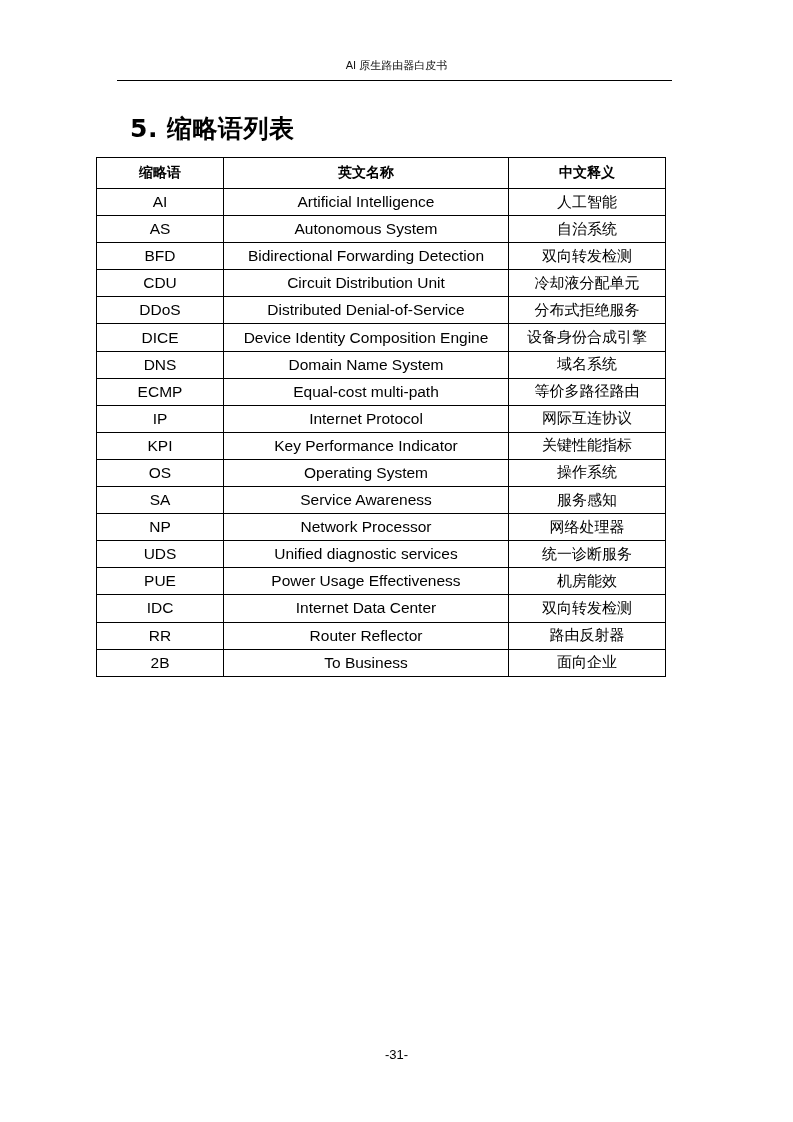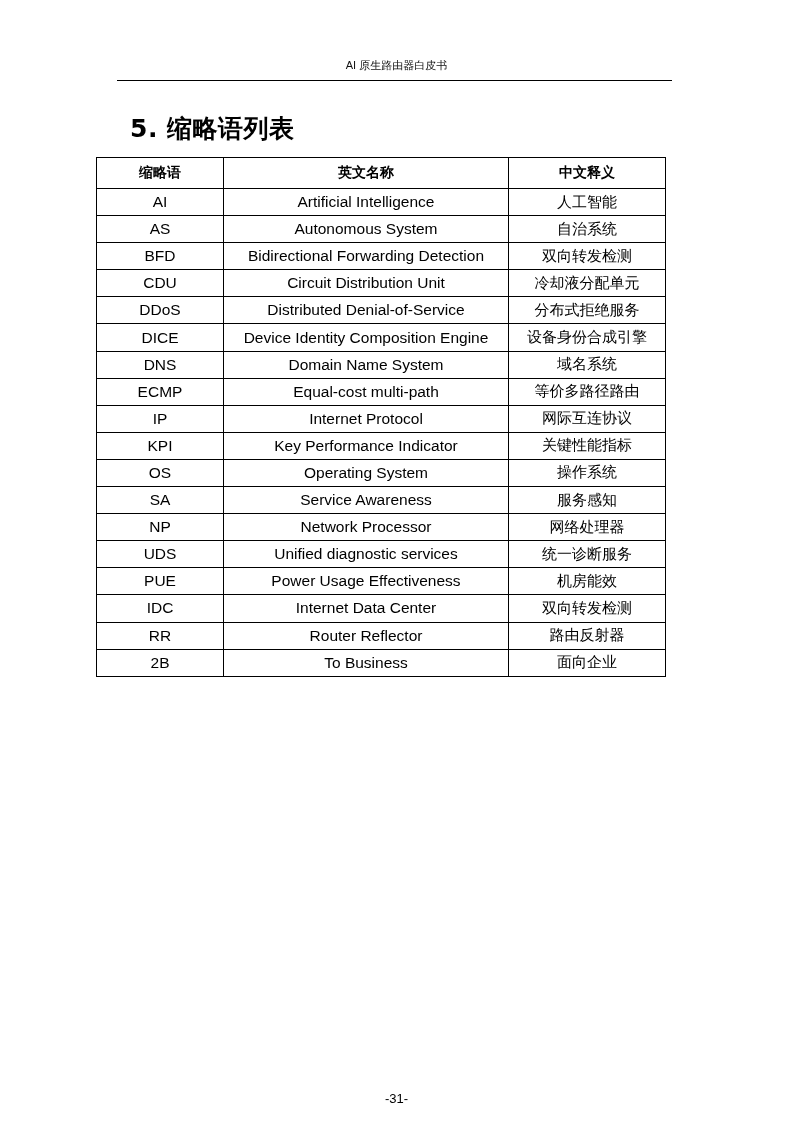--- a/index.html
+++ b/index.html
@@ -32,21 +32,20 @@
   table.abbr th {
     height: 30px; font-weight: bold; font-size: 14px;
     font-family: "DejaVu Sans", "Liberation Sans", sans-serif;
   }
   table.abbr td { height: 26.1px; font-size: 15.5px; }
   table.abbr td.zh { font-size: 15px; font-family: "DejaVu Sans", "Liberation Sans", sans-serif; }
   col.c1 { width: 127px; } col.c2 { width: 285px; } col.c3 { width: 157px; }
   .page-number {
     position: absolute; left: 0; top: 1047px; width: 793px; text-align: center;
     font-size: 13px;
-    margin-top: 44px;
   }
 </style>
 </head>
 <body>
 
 <div class="running-header">AI 原生路由器白皮书</div>
 <div class="header-rule"></div>
 
 <h1 class="section-title">5. 缩略语列表</h1>
 

